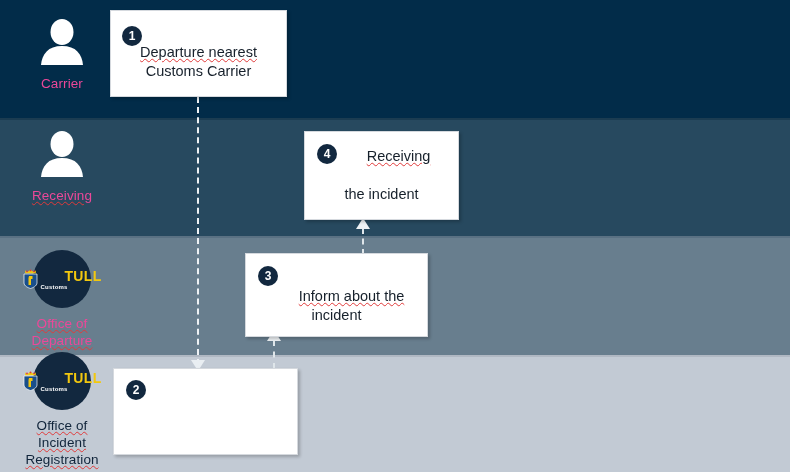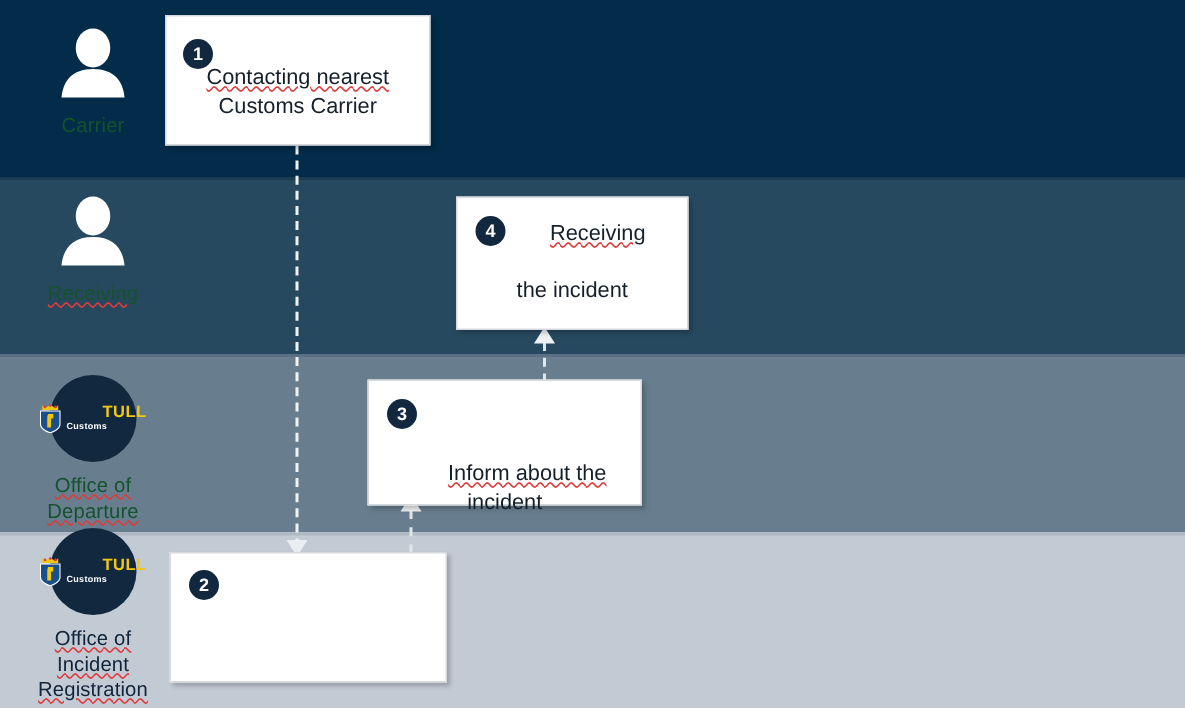--- a/index.html
+++ b/index.html
@@ -29,42 +29,42 @@
   .lane-4 { top: 355px; height: 117px; background: #C2CAD4; border-top: 2px solid #b0b8c3; }
 
   
   .actor {
     position: absolute;
     width: 124px;
     text-align: center;
     left: 0px;
   }
   .actor-label {
-    color: #14532d;
+    color: #ec4899;
     font-size: 13.5px;
     line-height: 17px;
     letter-spacing: 0.1px;
     white-space: pre-line;
   }
   .actor-label.dark { color: #10243a; }
   .person-icon { display: block; margin: 0 auto 9px auto; }
   .tull-logo {
     width: 58px; height: 58px;
     border-radius: 50%;
     background: #12283F;
     margin: 0 auto 7px auto;
     display: flex;
     align-items: center;
     justify-content: center;
   }
   .tull-inner { display: flex; align-items: center; }
   .tull-text { margin-left: 3px; line-height: 1; text-align: left; }
   .tull-word {
     color: #F2C80F;
-    font-size: 11px;
+    font-size: 14px;
     font-weight: bold;
     letter-spacing: 0.3px;
     display: block;
     margin-left: 24px;
   }
   .tull-sub {
     color: #ffffff;
     font-size: 6px;
     font-weight: bold;
     letter-spacing: 0.2px;
@@ -206,38 +206,38 @@
 
   <div class="conn dark-dash" style="left:273px; top:340px; height:29px;"></div>
   <div class="arrow-up" style="left:267px; top:330px;"></div>
 
   <div class="conn dark-dash" style="left:362px; top:228px; height:27px;"></div>
   <div class="arrow-up" style="left:356px; top:218px;"></div>
 
   <div class="task" style="left:110px; top:10px; width:177px; height:87px;">
     <div class="task-num" style="left:11px; top:15px;">1</div>
     <div class="task-text" style="top:32px;">
-      <span class="sq">Contacting nearest</span><br>
+      <span class="sq">Departure nearest</span><br>
       <span>Customs Carrier</span>
     </div>
   </div>
 
   <div class="task" style="left:304px; top:131px; width:155px; height:89px;">
     <div class="task-num" style="left:12px; top:12px;">4</div>
     <div class="task-text" style="top:15px;">
       <span style="padding-left:34px; display:inline-block;" class="sq">Receiving</span><br>
       <br>
       <span>the incident</span>
     </div>
   </div>
 
   <div class="task" style="left:245px; top:253px; width:183px; height:84px;">
     <div class="task-num" style="left:12px; top:12px;">3</div>
     <div class="task-text" style="top:33px;">
-      <span style="padding-left:30px; display:inline-block;margin-top:20px;" class="sq">Inform about the</span><br>
+      <span style="padding-left:30px; display:inline-block;" class="sq">Inform about the</span><br>
       <span>incident</span>
     </div>
   </div>
 
   <div class="task" style="left:113px; top:368px; width:185px; height:87px;">
     <div class="task-num" style="left:12px; top:11px;">2</div>
     <div class="task-text" style="top:32px;">
       <br>
     </div>
   </div>

